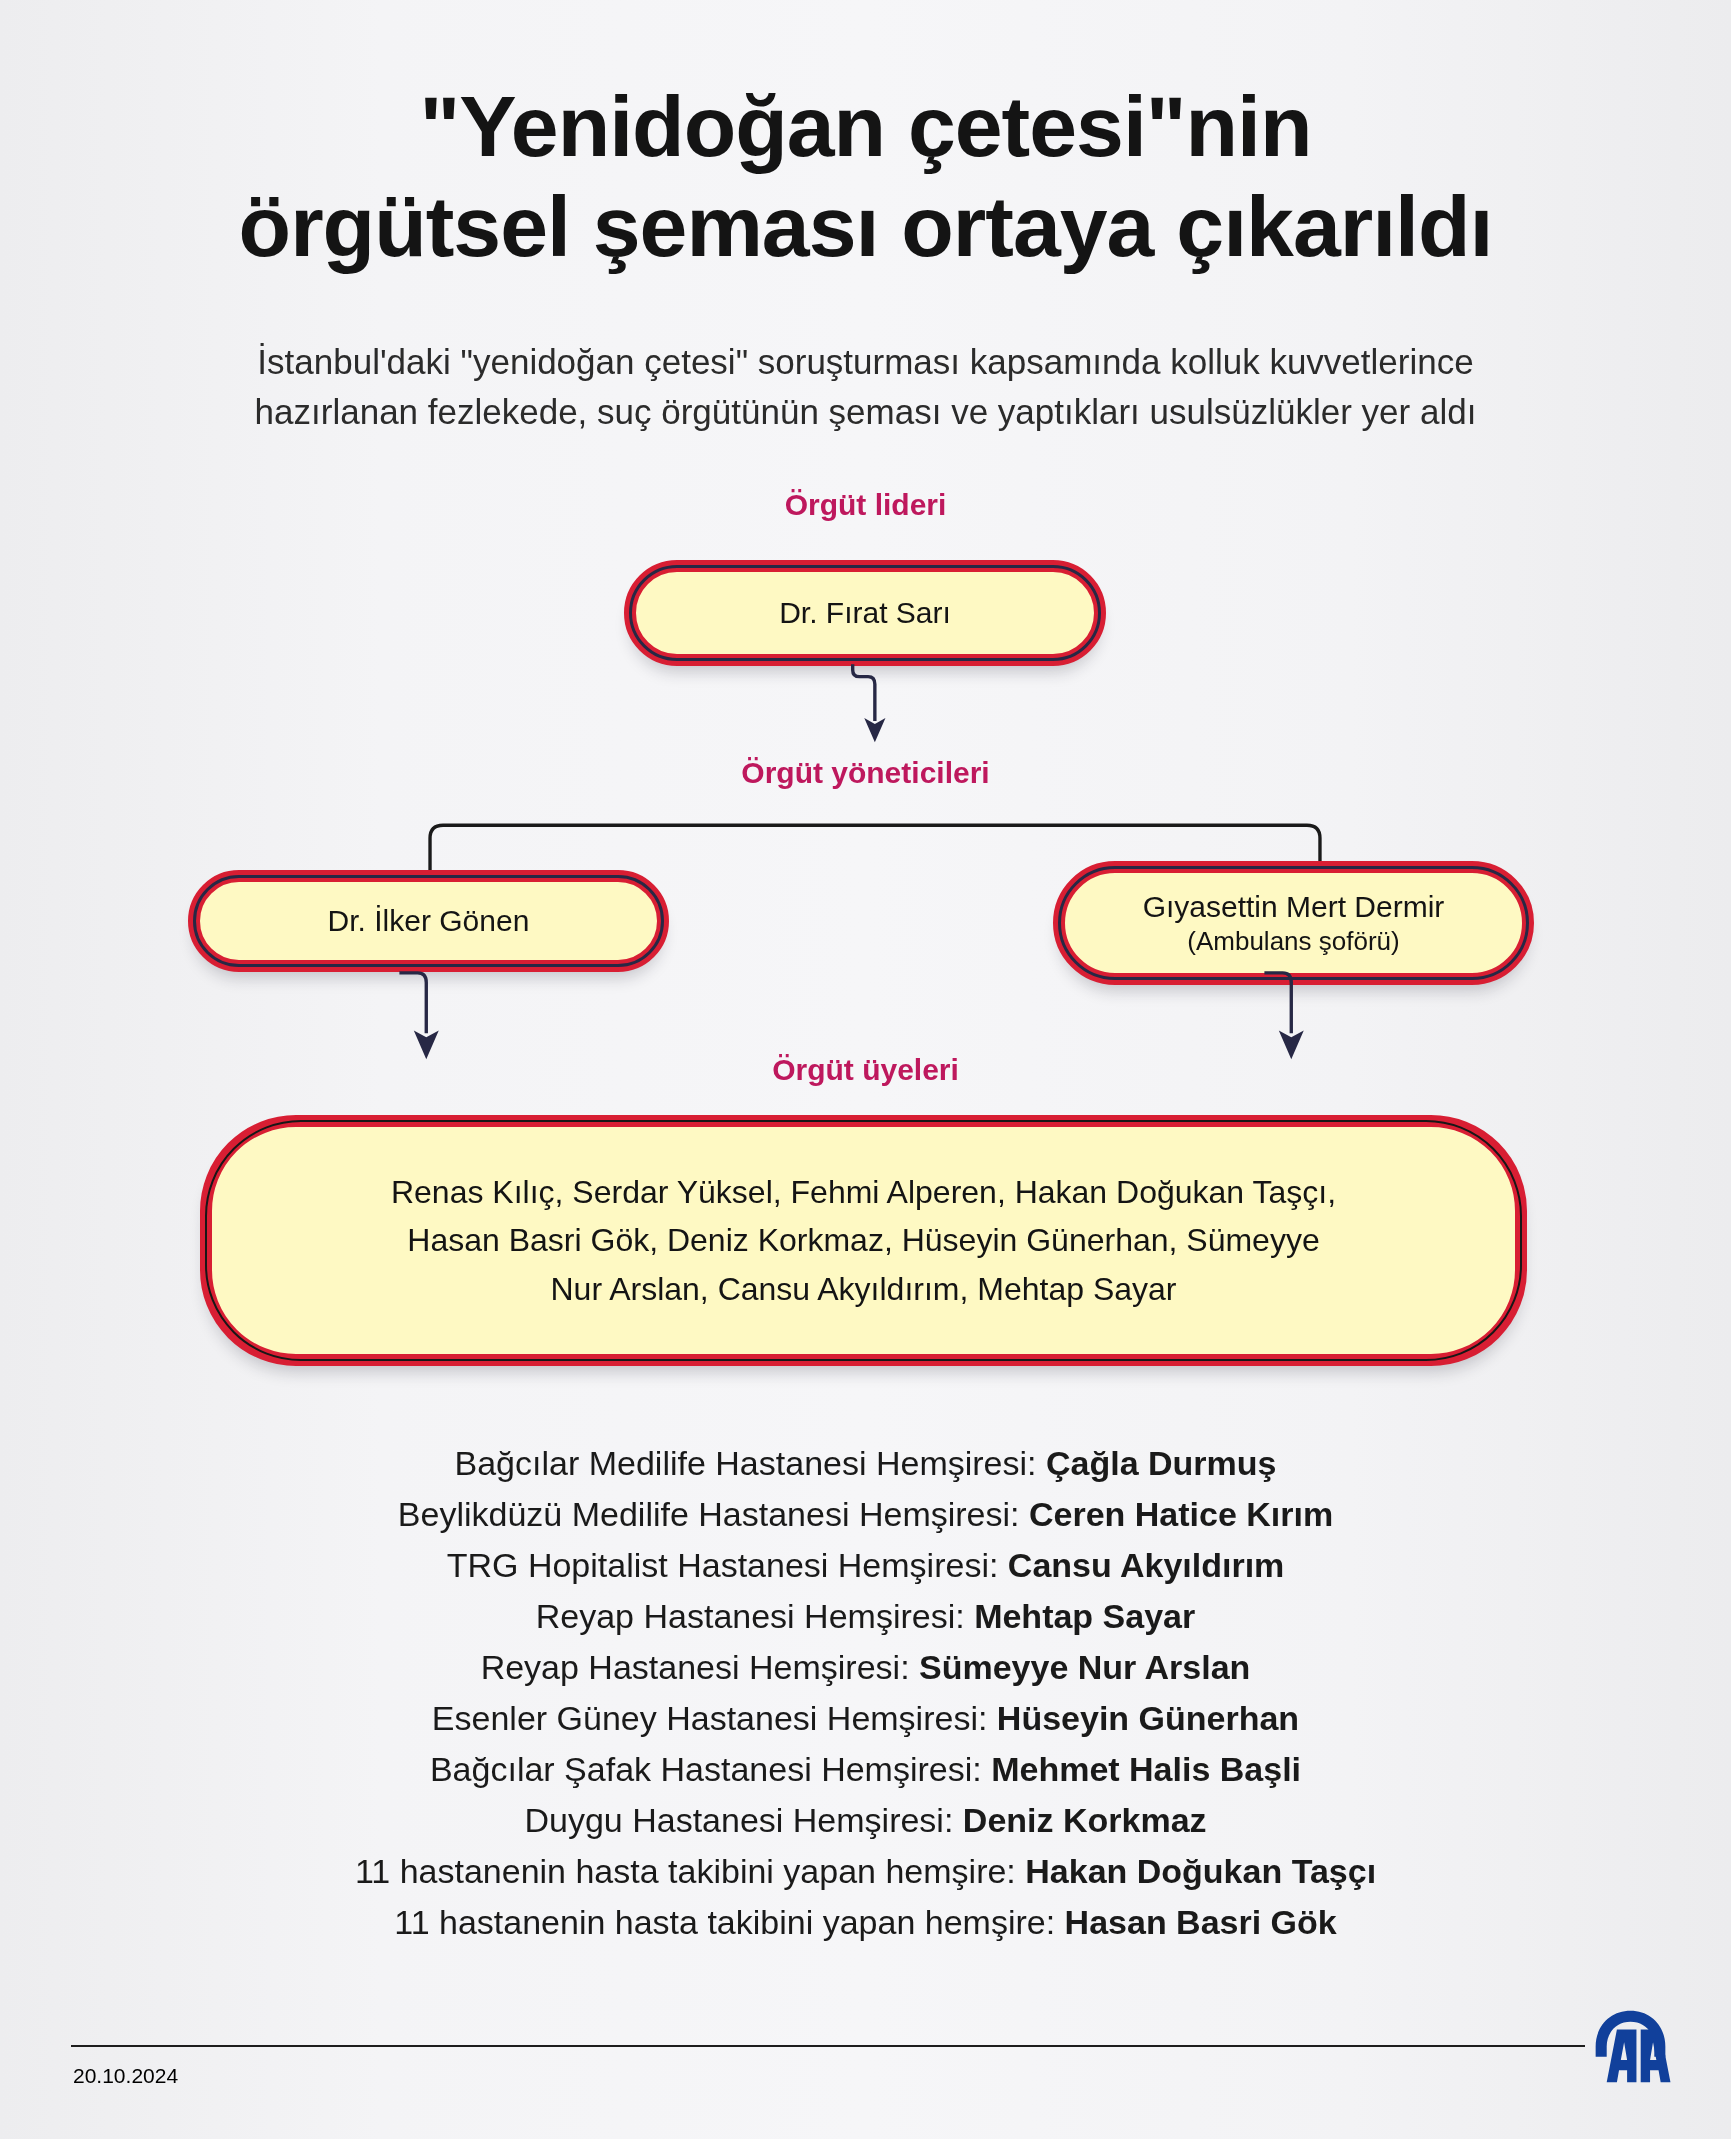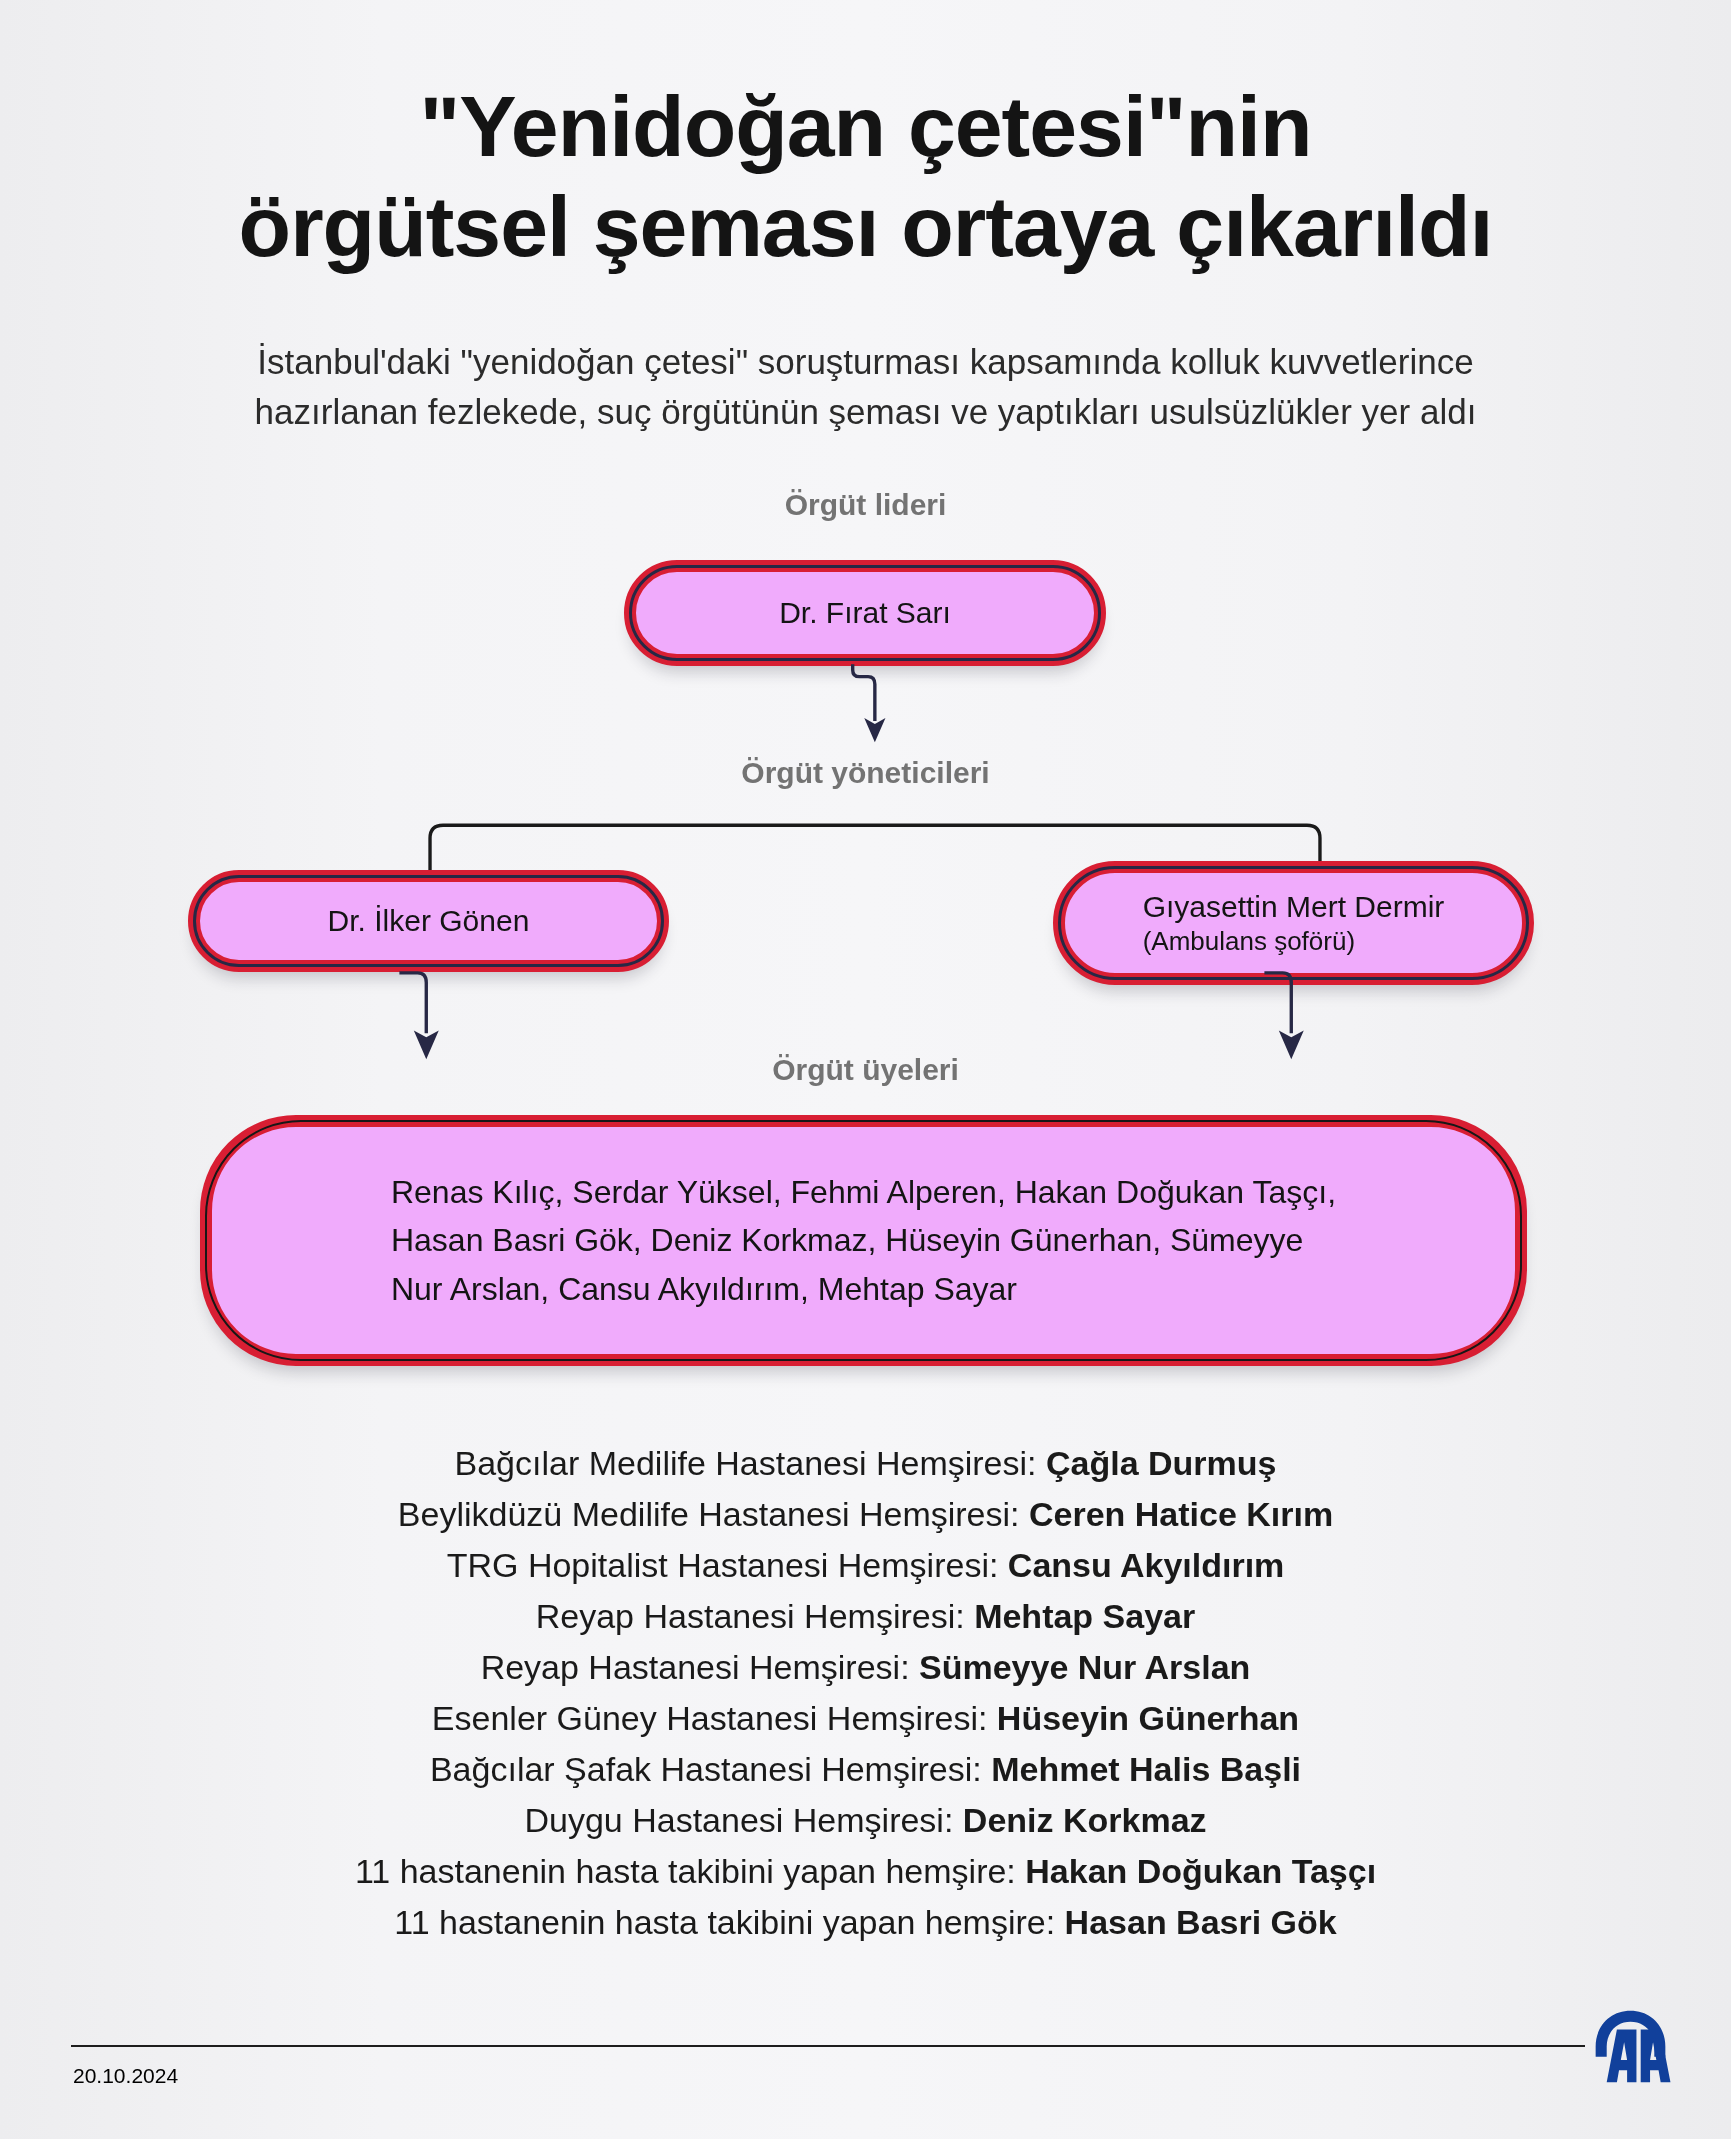--- a/index.html
+++ b/index.html
@@ -34,36 +34,36 @@
     color:#2b2b2b;
     padding:0 202px;
   }
 
   
   .caption{
     position:absolute;
     text-align:center;
     font-size:30px;
     font-weight:700;
-    color:#737373;
+    color:#be185d;
     width:100%;
     left:0;
   }
 
   
   .node{
     position:absolute;
-    background:#f0abfc;
+    background:#fef9c3;
     border:12.5px solid #D81E33;
     border-radius:480px;
     box-shadow: 0 12.5px 16.4px -6.7px rgba(30,30,50,0.22);
     display:flex;
     align-items:center;
     justify-content:center;
-    text-align:left;
+    text-align:center;
   }
   .node::before{
     content:"";
     position:absolute;
     left:-6.7px; right:-6.7px; top:-6.7px; bottom:-6.7px;
     border:3.4px solid #272845;
     border-radius:480px;
     pointer-events:none;
   }
   .node .label{

